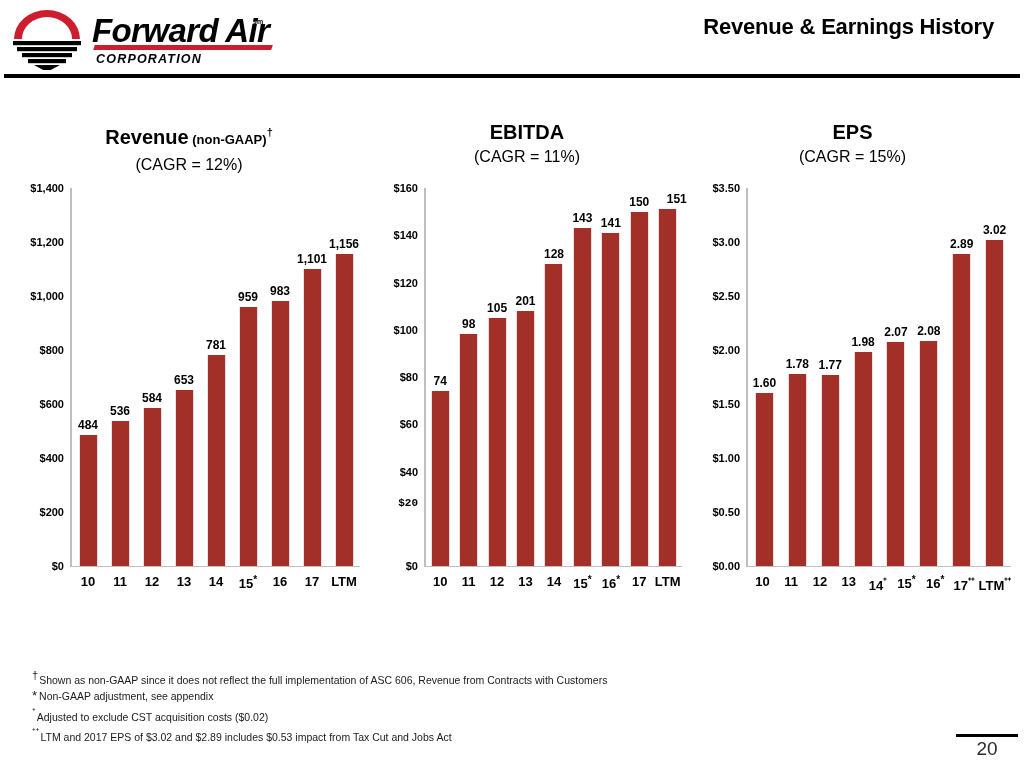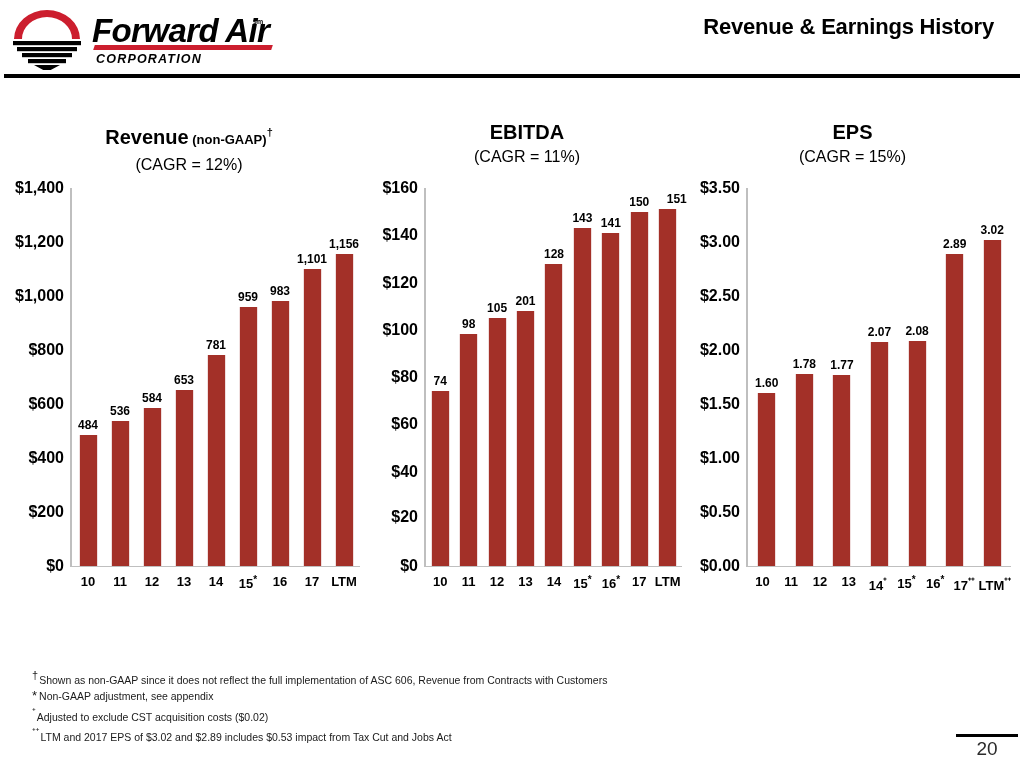--- a/index.html
+++ b/index.html
@@ -131,21 +131,21 @@
   }
   .axis-labels {
     position: absolute;
     left: 0; top: 0;
     width: 54px;
     height: 378px;
   }
   .axis-label {
     position: absolute;
     right: 4px;
-    font-size: 16px;
+    font-size: 11px;
     font-weight: bold;
     transform: translateY(-50%);
     white-space: nowrap;
   }
   .axis-line {
     position: absolute;
     left: 56px;
     top: 0;
     width: 2px;
     height: 378px;
@@ -348,21 +348,21 @@
       </div>
   </div>
 </div>
 
 <div class="panel" id="panel-ebitda">
   <div class="panel-title">EBITDA</div>
   <div class="panel-subtitle">(CAGR = 11%)</div>
   <div class="plot">
     <div class="axis-labels">
         <div class="axis-label" style="top: 378px;">$0</div>
-        <div class="axis-label" style="top: 329px;">$20</div>
+        <div class="axis-label" style="top: 315px; font-family: Liberation Mono, monospace;">$20</div>
         <div class="axis-label" style="top: 283.5px;">$40</div>
         <div class="axis-label" style="top: 236.25px;">$60</div>
         <div class="axis-label" style="top: 189px;">$80</div>
         <div class="axis-label" style="top: 141.75px;">$100</div>
         <div class="axis-label" style="top: 94.5px;">$120</div>
         <div class="axis-label" style="top: 47.25px;">$140</div>
         <div class="axis-label" style="top: 0px;">$160</div>
       </div>
     <div class="axis-line"></div>
     <div class="base-line" style="right:4px;"></div>
@@ -441,20 +441,24 @@
         </div>
         <div class="bar-slot">
           <div class="bar-value" style="bottom: 195.24px;">1.78</div>
           <div class="bar" style="height: 192.24px; background: rgb(163, 48, 40);"></div>
         </div>
         <div class="bar-slot">
           <div class="bar-value" style="bottom: 194.16px;">1.77</div>
           <div class="bar" style="height: 191.16px; background: rgb(163, 48, 40);"></div>
         </div>
         <div class="bar-slot">
+          <div class="bar-value" style="bottom: 216.84px;">1.98</div>
+          <div class="bar" style="height: 213.84px; background: rgb(163, 48, 40);"></div>
+        </div>
+        <div class="bar-slot">
           <div class="bar-value" style="bottom: 226.56px;">2.07</div>
           <div class="bar" style="height: 223.56px; background: rgb(163, 48, 40);"></div>
         </div>
         <div class="bar-slot">
           <div class="bar-value" style="bottom: 227.64px;">2.08</div>
           <div class="bar" style="height: 224.64px; background: rgb(163, 48, 40);"></div>
         </div>
         <div class="bar-slot">
           <div class="bar-value" style="bottom: 315.12px;">2.89</div>
           <div class="bar" style="height: 312.12px; background: rgb(163, 48, 40);"></div>

